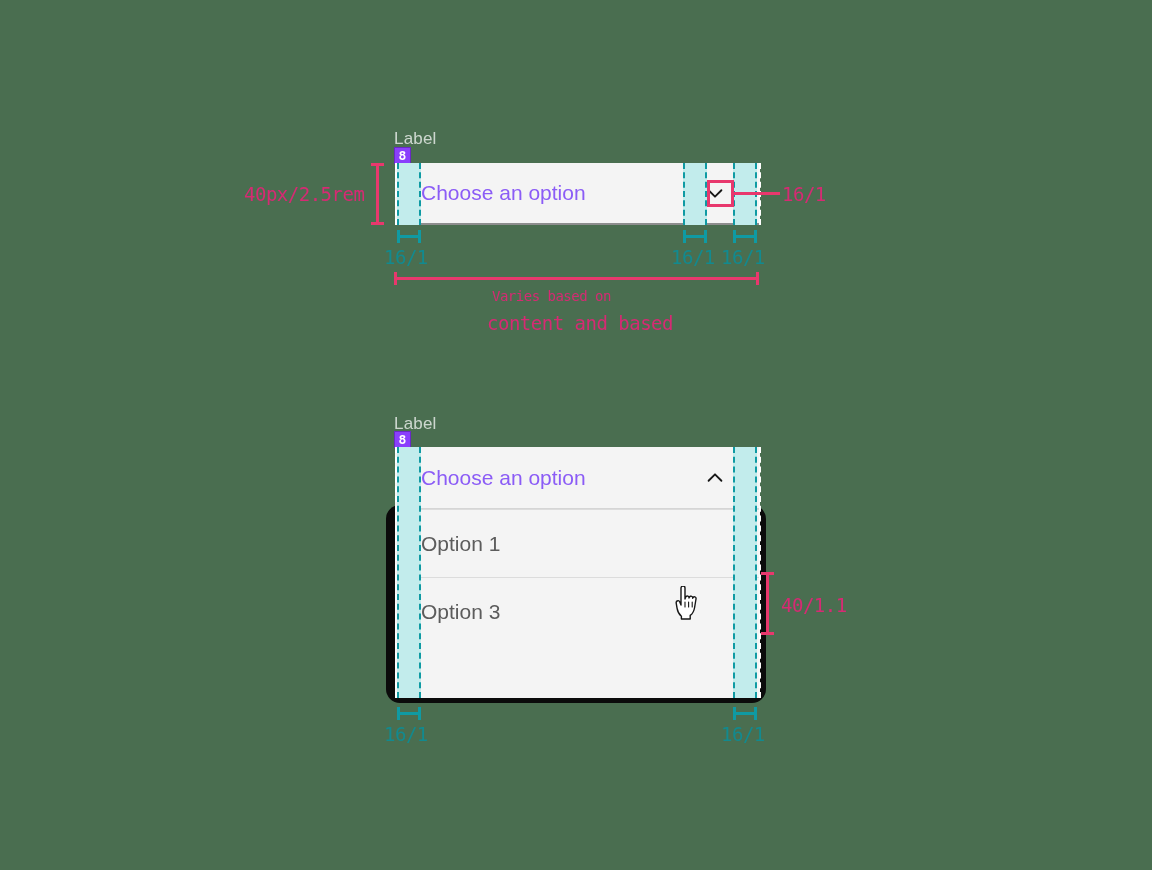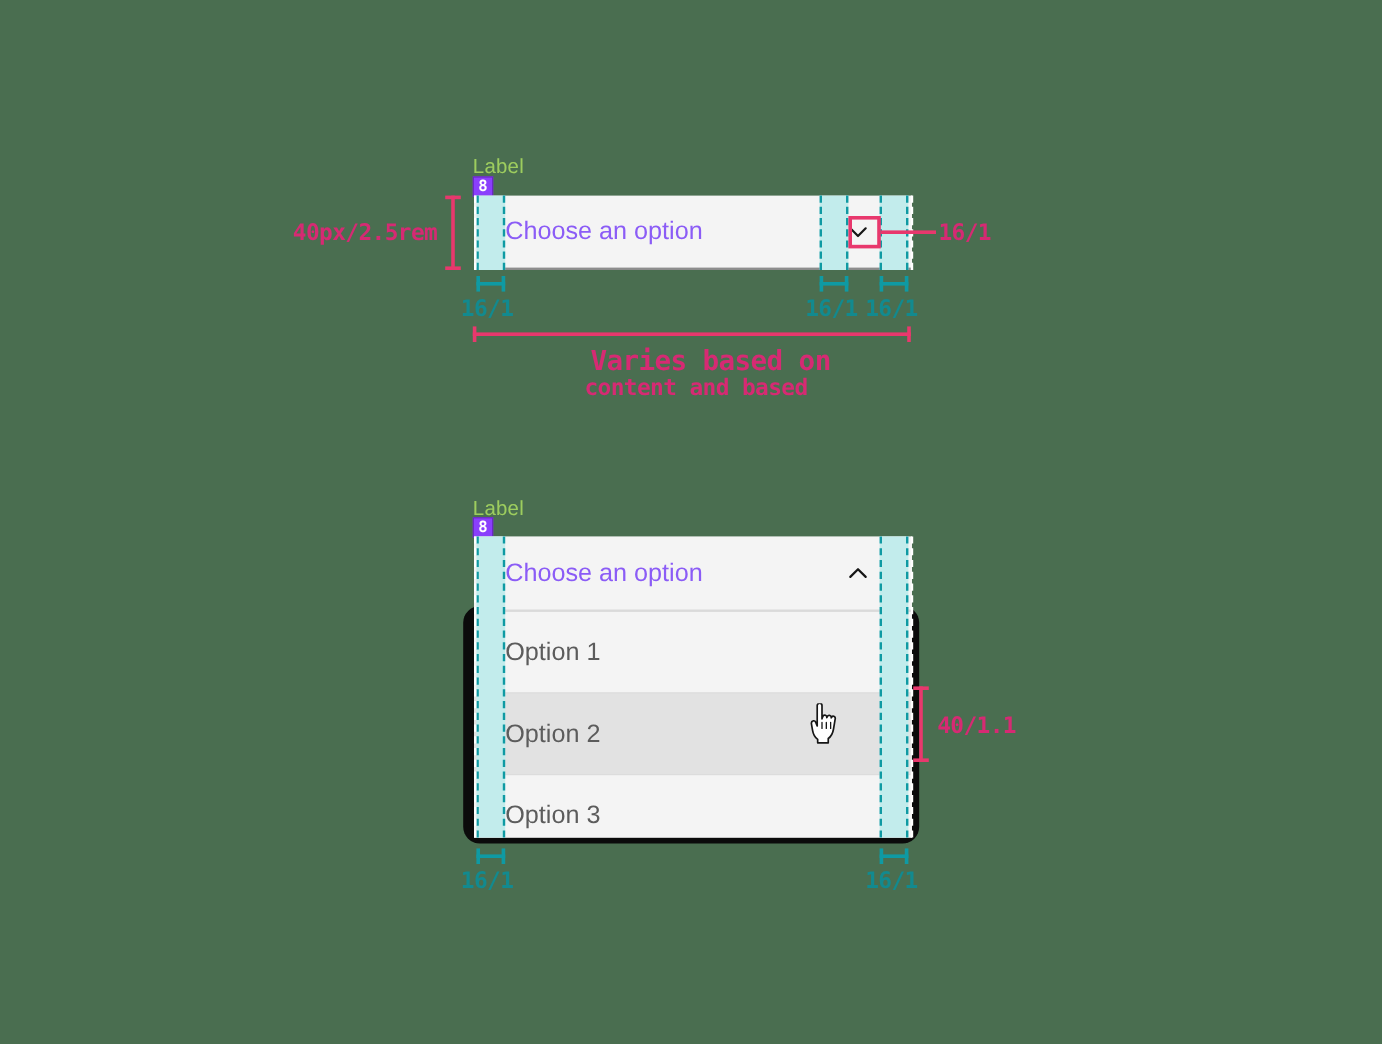--- a/index.html
+++ b/index.html
@@ -16,21 +16,21 @@
   }
   .stage {
     position: absolute;
     inset: 0;
   }
 
   
   .anno {
     position: absolute;
     font-family: "DejaVu Sans Mono", "Liberation Mono", monospace;
-    font-weight: bold;
+    font-weight: normal;
     white-space: pre;
     letter-spacing: -0.5px;
   }
   .anno-pink { color: #d62a73; }
   .anno-teal { color: #128a8f; }
 
   
   .pink-vline {
     position: absolute;
     width: 3px;
@@ -123,21 +123,21 @@
     text-align: center;
     width: 17px;
     height: 17px;
     border: 1px solid #6929c4;
     box-sizing: border-box;
   }
 
   
   .field-label {
     position: absolute;
-    color: #bef264;
+    color: #ffffff;
     font-size: 17px;
     font-family: "Liberation Sans", sans-serif;
     opacity: 0.72;
     letter-spacing: 0.2px;
   }
 
   
   .select-field {
     position: absolute;
     background: #f4f4f4;
@@ -237,21 +237,21 @@
     <div class="teal-bar" style="left:397px; top:235px; width:24px;"></div>
     <div class="anno anno-teal" style="left:384px; top:246px; font-size:19px;">16/1</div>
 
     <div class="teal-bar" style="left:683px; top:235px; width:24px;"></div>
     <div class="anno anno-teal" style="left:671px; top:246px; font-size:19px;">16/1</div>
 
     <div class="teal-bar" style="left:733px; top:235px; width:24px;"></div>
     <div class="anno anno-teal" style="left:721px; top:246px; font-size:19px;">16/1</div>
 
     <div class="pink-hline" style="left:394px; top:277px; width:365px;"></div>
-    <div class="anno anno-pink" style="left:492px; top:288px; font-size:23px;">Varies based on</div>
+    <div class="anno anno-pink" style="left:492px; top:288px; font-size:14px;">Varies based on</div>
     <div class="anno anno-pink" style="left:487px; top:312px; font-size:19px;">content and based</div>
   </div>
 
   <div>
 
     <div class="field-label" style="left:394px; top:414px;">Label</div>
 
     <div class="token8" style="left:394px; top:431px;">8</div>
 
     <div class="menu-shadow" style="left:386px; top:505px; width:380px; height:198px;"></div>
@@ -261,23 +261,20 @@
       <div class="chev" style="right:34px; top:50%; margin-top:-11px;">
         <svg viewBox="0 0 24 24" fill="none" stroke="#161616" stroke-width="2" stroke-linecap="round" stroke-linejoin="round">
           <polyline points="5,15 12,8 19,15"></polyline>
         </svg>
       </div>
     </div>
 
     <div class="menu-list" style="left:395px; top:509px; width:365px; height:189px;">
       <div class="menu-item">
         <span class="mi-text">Option 1</span>
-      </div>
-      <div class="menu-item hovered">
-        <span class="mi-text">Option 2</span>
       </div>
       <div class="menu-item">
         <span class="mi-text">Option 3</span>
       </div>
     </div>
 
     <div class="band" style="left:397px; top:447px; width:24px; height:251px;"></div>
     <div class="band" style="left:733px; top:447px; width:24px; height:251px;"></div>
 
     <div class="dash-white" style="left:395px; top:447px; height:251px;"></div>

